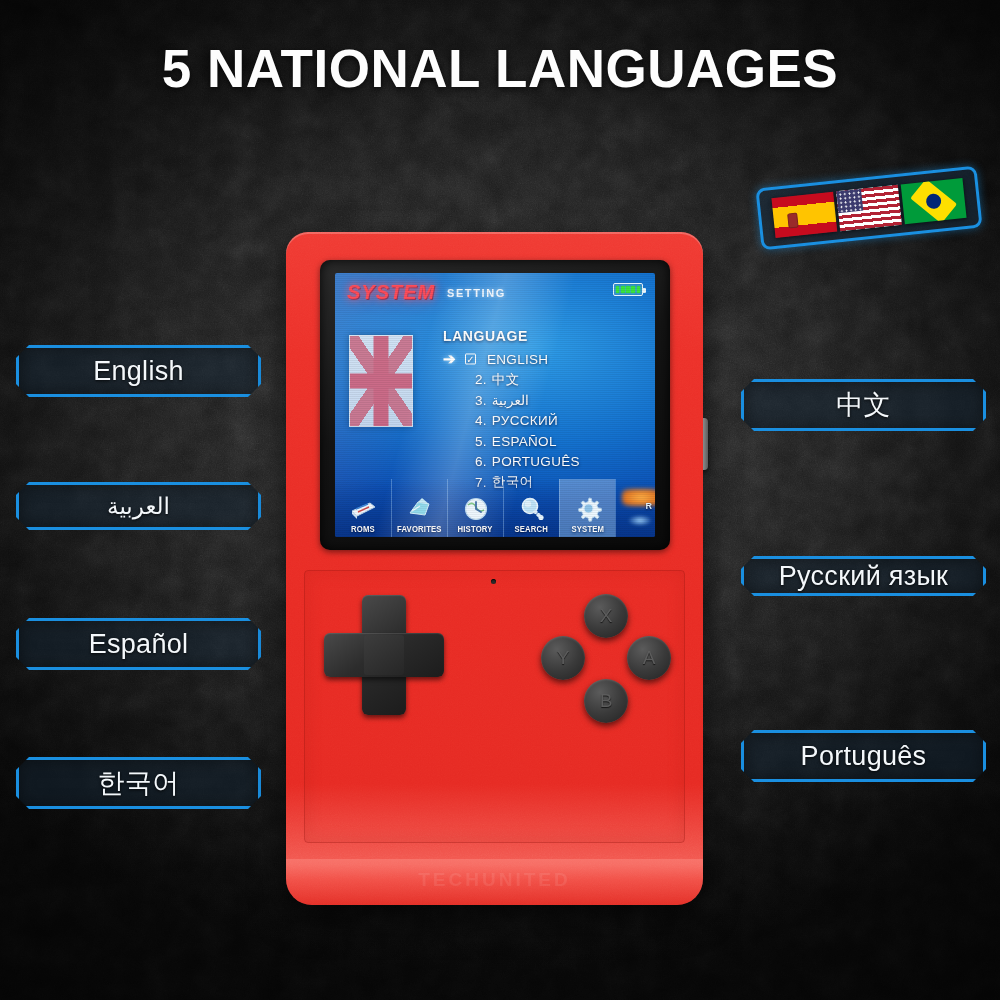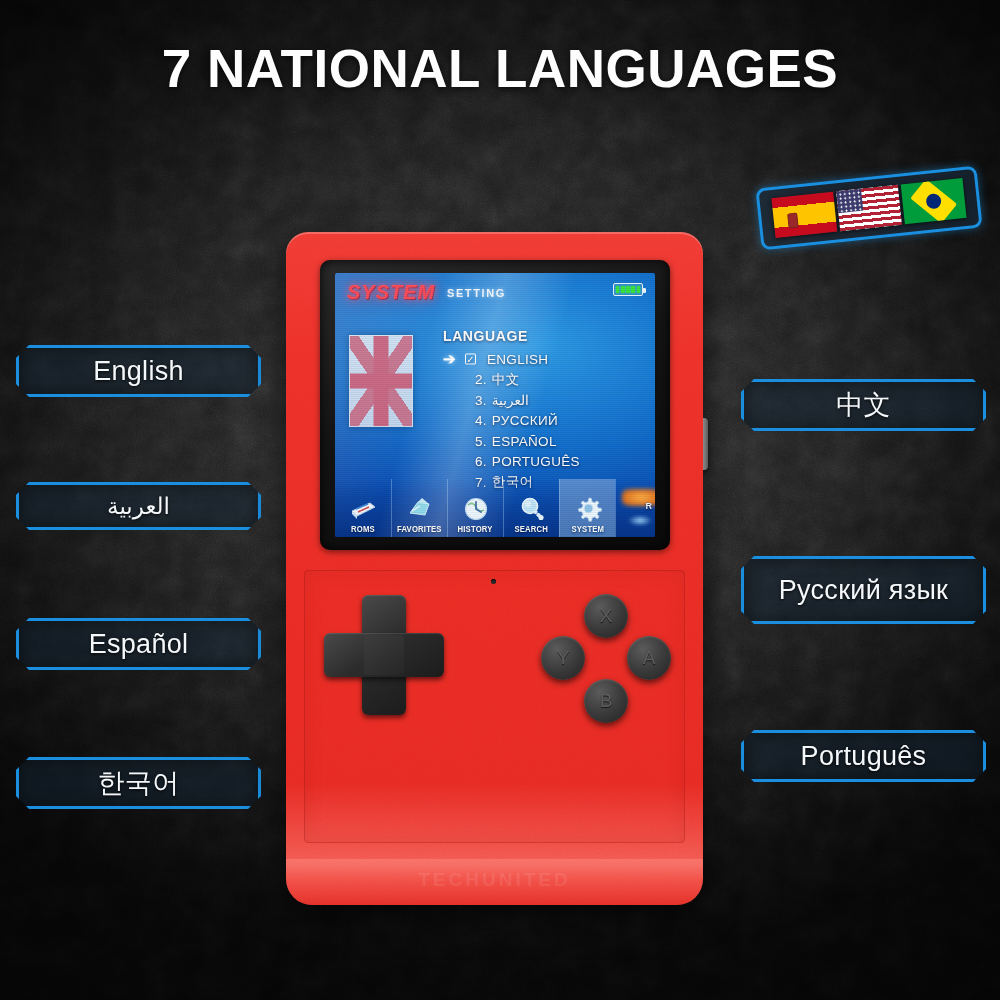--- a/index.html
+++ b/index.html
@@ -90,21 +90,21 @@
     box-shadow:0 0 8px rgba(26,143,224,.42), inset 0 0 16px rgba(0,0,0,.42);
     clip-path:polygon(13px 0, calc(100% - 13px) 0, 100% 13px, 100% calc(100% - 13px),
                       calc(100% - 13px) 100%, 13px 100%, 0 calc(100% - 13px), 0 13px);
   }
   #chip-english    { left:16px;  top:345px; width:245px; height:52px; }
   #chip-arabic     { left:16px;  top:482px; width:245px; height:48px;
                      font-size:23px; direction:rtl; }
   #chip-spanish    { left:16px;  top:618px; width:245px; height:52px; }
   #chip-korean     { left:16px;  top:757px; width:245px; height:52px; }
   #chip-chinese    { left:741px; top:379px; width:245px; height:52px; }
-  #chip-russian    { left:741px; top:556px; width:245px; height:68px; }
+  #chip-russian    { left:741px; top:556px; width:245px; height:40px; }
   #chip-portuguese { left:741px; top:730px; width:245px; height:52px; }
 
   
   #console {
     position:absolute; left:286px; top:232px; width:417px; height:673px;
     border-radius:22px 22px 26px 26px;
     background:
       linear-gradient(180deg, #f03a33 0%, #ec3029 18%, #e82b24 55%, #e62a23 82%, #f35a52 94%, #e8342c 100%);
     box-shadow:0 14px 34px rgba(0,0,0,.62), inset 0 2px 0 rgba(255,255,255,.22);
     overflow:hidden;
@@ -301,21 +301,21 @@
   </svg>
   <svg class="stone-tex2" width="1000" height="1000">
     <filter id="rough2">
         <feTurbulence type="fractalNoise" baseFrequency="0.035" numOctaves="5" seed="3"></feTurbulence>
       <feColorMatrix type="saturate" values="0"></feColorMatrix>
       </filter>
     <rect width="1000" height="1000" filter="url(#rough2)"></rect>
   </svg>
   <div class="vignette"></div>
 
-  <div id="headline">7 NATIONAL LANGUAGES</div>
+  <div id="headline">5 NATIONAL LANGUAGES</div>
 
   <div id="flag-badge">
     <div class="flag flag-es">
         <span class="crest"></span>
       </div>
     <div class="flag flag-us">
       <span class="canton"></span>
         <span class="stars"></span>
     </div>
     <div class="flag flag-br">

